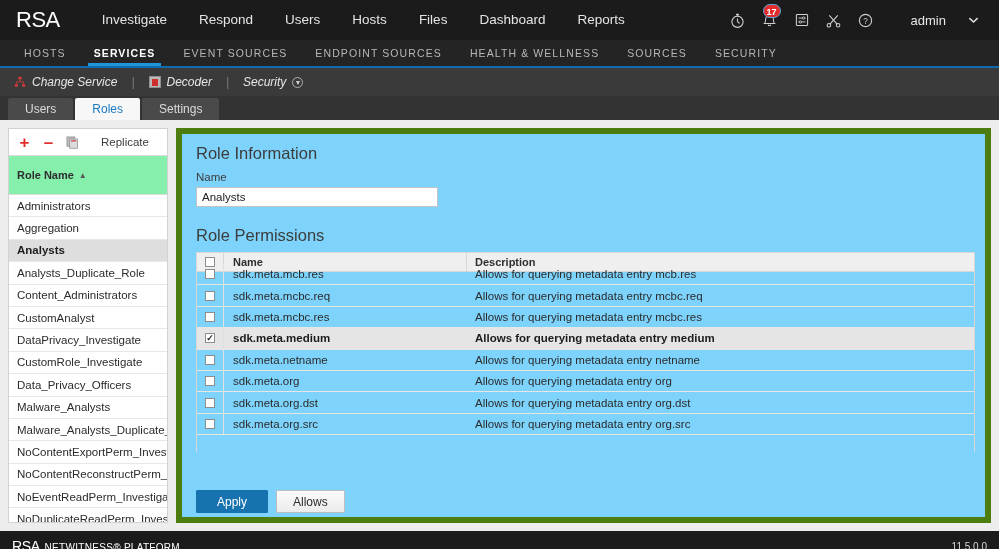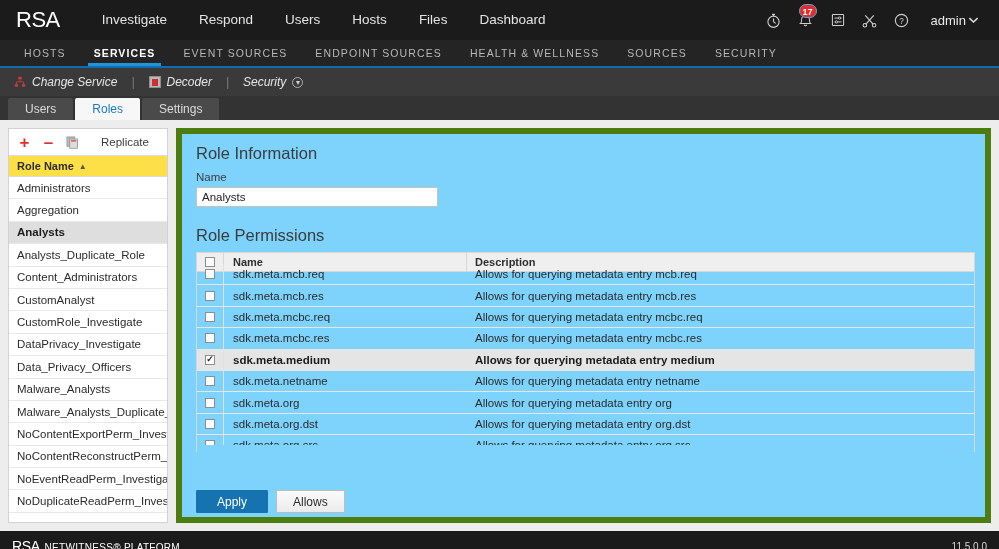--- a/index.html
+++ b/index.html
@@ -55,23 +55,23 @@
     font-weight: bold;
     border-radius: 9px;
     min-width: 17px;
     height: 14px;
     line-height: 14px;
     text-align: center;
     padding: 0 3px;
     border: 1px solid #5aa7d8;
   }
   .admin-menu {
-    display: flex; align-items: center; gap: 2px;
+    display: flex; align-items: center; gap: 22px;
     font-size: 13px; color: #e8e8e8;
-    cursor: pointer; margin-left: 6px;
+    cursor: pointer; margin-left: 22px;
   }
 
   
   .subnav {
     height: 28px;
     background: #242424;
     display: flex;
     align-items: stretch;
     padding-left: 10px;
     border-bottom: 2px solid #0f6cb0;
@@ -196,22 +196,22 @@
   }
   .tb-plus { color: #e32d2d; font-size: 17px; font-weight: bold; line-height: 13px; }
   .tb-minus { color: #e32d2d; font-size: 17px; font-weight: bold; line-height: 11px; }
   .tb-replicate {
     margin-left: 12px;
     font-size: 11.5px;
     color: #3b3b3b;
     cursor: pointer;
   }
   .lp-colhead {
-    height: 21px;
-    background: #fde047;
+    height: 39px;
+    background: #86efac;
     border-bottom: 1px solid #dcdcdc;
     font-size: 11px;
     font-weight: bold;
     color: #2e2e2e;
     display: flex;
     align-items: center;
     padding-left: 8px;
     gap: 5px;
     cursor: pointer;
     flex-shrink: 0;
@@ -389,20 +389,21 @@
 
 <div class="topbar">
   <div class="rsa-logo">RSA</div>
   <div class="mainnav">
     <div class="mainnav-item">Investigate</div>
     <div class="mainnav-item">Respond</div>
     <div class="mainnav-item">Users</div>
     <div class="mainnav-item">Hosts</div>
     <div class="mainnav-item">Files</div>
     <div class="mainnav-item">Dashboard</div>
+    <div class="mainnav-item">Reports</div>
   </div>
   <div class="topbar-spacer"></div>
   <div class="toolicons">
     <span class="ticon">
       <svg width="17" height="17" viewBox="0 0 20 20">
           <circle cx="10" cy="11.5" r="6.6" fill="none" stroke="#cfcfcf" stroke-width="1.3"></circle>
           <line x1="10" y1="11.5" x2="10" y2="7.6" stroke="#cfcfcf" stroke-width="1.3"></line>
           <line x1="10" y1="11.5" x2="12.6" y2="13.4" stroke="#cfcfcf" stroke-width="1.3"></line>
           <line x1="8.2" y1="2.8" x2="11.8" y2="2.8" stroke="#cfcfcf" stroke-width="1.4"></line>
           <line x1="10" y1="2.8" x2="10" y2="4.9" stroke="#cfcfcf" stroke-width="1.4"></line>
@@ -508,22 +509,22 @@
       <span>Role Name</span>
       <span class="sort-caret">▲</span>
     </div>
     <div class="lp-list">
       <div class="lp-row">Administrators</div>
       <div class="lp-row">Aggregation</div>
       <div class="lp-row selected">Analysts</div>
       <div class="lp-row">Analysts_Duplicate_Role</div>
       <div class="lp-row">Content_Administrators</div>
       <div class="lp-row">CustomAnalyst</div>
+      <div class="lp-row">DataPrivacy_Investigate</div>
       <div class="lp-row">CustomRole_Investigate</div>
-      <div class="lp-row">DataPrivacy_Investigate</div>
       <div class="lp-row">Data_Privacy_Officers</div>
       <div class="lp-row">Malware_Analysts</div>
       <div class="lp-row">Malware_Analysts_Duplicate_R...</div>
       <div class="lp-row">NoContentExportPerm_Investi...</div>
       <div class="lp-row">NoContentReconstructPerm_I...</div>
       <div class="lp-row">NoEventReadPerm_Investigate</div>
       <div class="lp-row">NoDuplicateReadPerm_Investig...</div>
     </div>
   </div>
 
@@ -541,27 +542,20 @@
             <span class="chk"></span>
           </div>
           <div class="col-name">Name</div>
           <div class="col-desc">Description</div>
         </div>
         <div class="pt-scroll">
           <div class="pt-row">
             <div class="col-chk">
                 <span class="chk"></span>
               </div>
-            <div class="col-name">sdk.meta.mcb.req</div>
-            <div class="col-desc">Allows for querying metadata entry mcb.req</div>
-          </div>
-          <div class="pt-row">
-            <div class="col-chk">
-                <span class="chk"></span>
-              </div>
             <div class="col-name">sdk.meta.mcb.res</div>
             <div class="col-desc">Allows for querying metadata entry mcb.res</div>
           </div>
           <div class="pt-row">
             <div class="col-chk">
                 <span class="chk"></span>
               </div>
             <div class="col-name">sdk.meta.mcbc.req</div>
             <div class="col-desc">Allows for querying metadata entry mcbc.req</div>
           </div>

